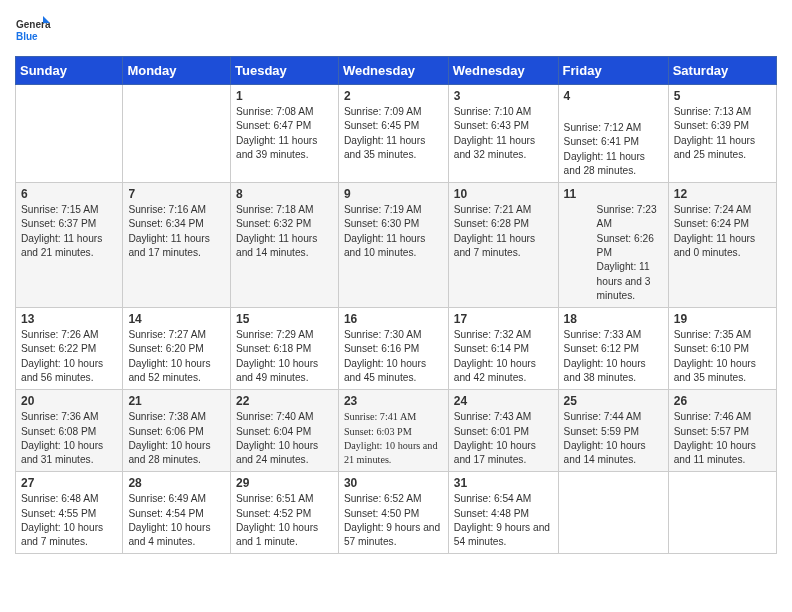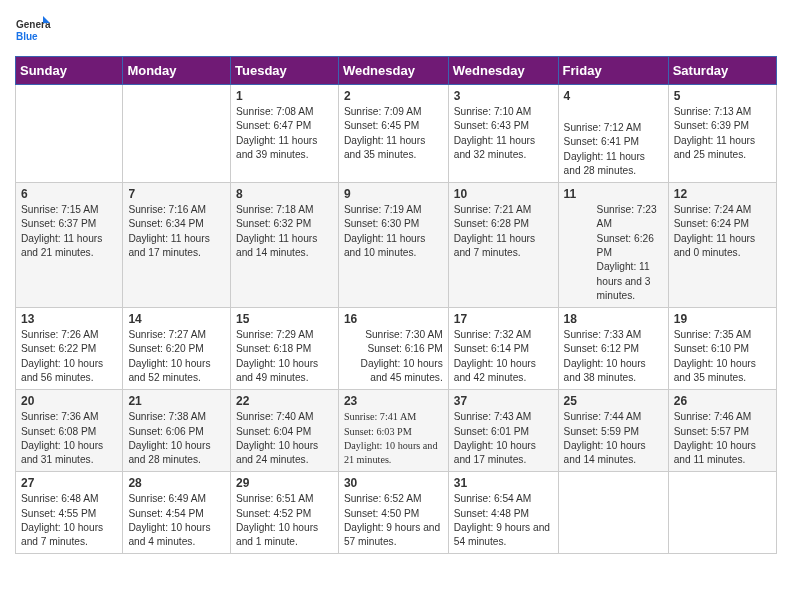--- a/index.html
+++ b/index.html
@@ -63,21 +63,21 @@
       color: #333;
       background: #fff;
     }
     .calendar tr:nth-child(even) td {
       background: #f5f5f5;
     }
     .calendar tr:nth-child(odd) td {
       background: #fff;
     }
     
-    .calendar thead tr th { background: #701a75; }
+    .calendar thead tr th { background: #1d4ed8; }
     .day-number {
       font-size: 12px;
       font-weight: bold;
       display: block;
       margin-bottom: 2px;
     }
     .day-info {
       font-size: 10.2px;
       line-height: 1.4;
       color: #333;
@@ -216,21 +216,21 @@
 Daylight: 10 hours and 52 minutes.</div>
           </td>
           <td>
             <span class="day-number">15</span>
             <div class="day-info" style="white-space: pre-line;">Sunrise: 7:29 AM
 Sunset: 6:18 PM
 Daylight: 10 hours and 49 minutes.</div>
           </td>
           <td>
             <span class="day-number">16</span>
-            <div class="day-info" style="white-space: pre-line; text-align: right;">Sunrise: 7:30 AM
+            <div class="day-info" style="white-space: pre-line;">Sunrise: 7:30 AM
 Sunset: 6:16 PM
 Daylight: 10 hours and 45 minutes.</div>
           </td>
           <td>
             <span class="day-number">17</span>
             <div class="day-info" style="white-space: pre-line;">Sunrise: 7:32 AM
 Sunset: 6:14 PM
 Daylight: 10 hours and 42 minutes.</div>
           </td>
           <td>
@@ -265,21 +265,21 @@
 Sunset: 6:04 PM
 Daylight: 10 hours and 24 minutes.</div>
           </td>
           <td>
             <span class="day-number">23</span>
             <div class="day-info" style="white-space: pre-line; font-family: Liberation Serif, serif;">Sunrise: 7:41 AM
 Sunset: 6:03 PM
 Daylight: 10 hours and 21 minutes.</div>
           </td>
           <td>
-            <span class="day-number">37</span>
+            <span class="day-number">24</span>
             <div class="day-info" style="white-space: pre-line;">Sunrise: 7:43 AM
 Sunset: 6:01 PM
 Daylight: 10 hours and 17 minutes.</div>
           </td>
           <td>
             <span class="day-number">25</span>
             <div class="day-info" style="white-space: pre-line;">Sunrise: 7:44 AM
 Sunset: 5:59 PM
 Daylight: 10 hours and 14 minutes.</div>
           </td>

